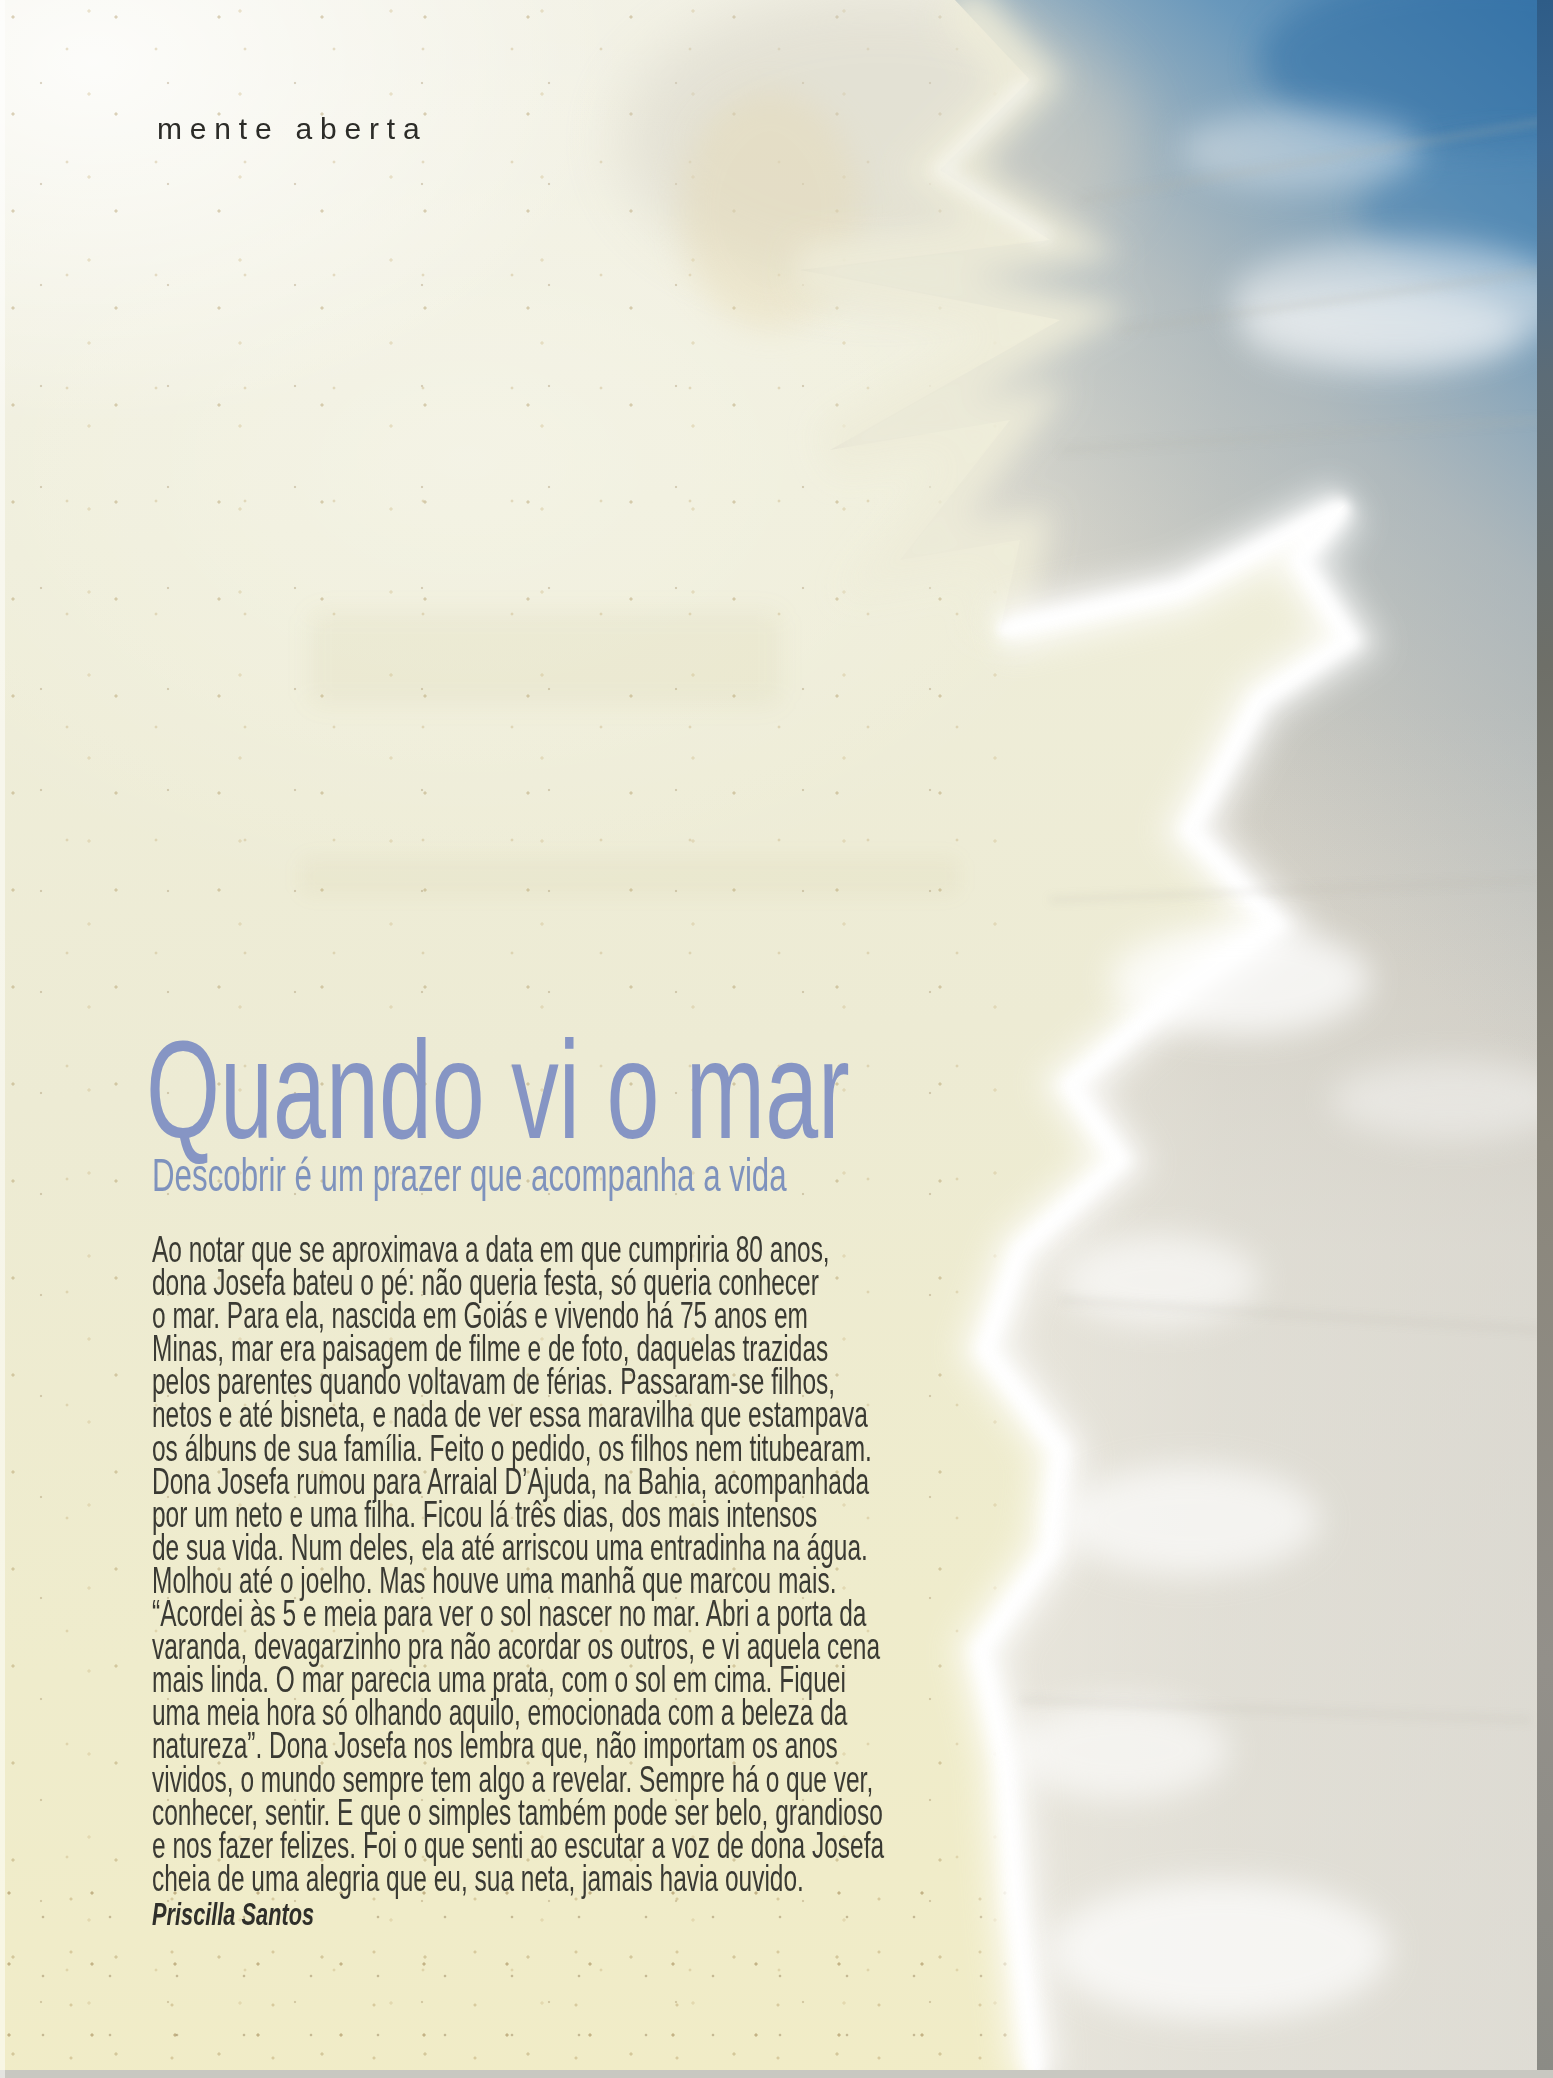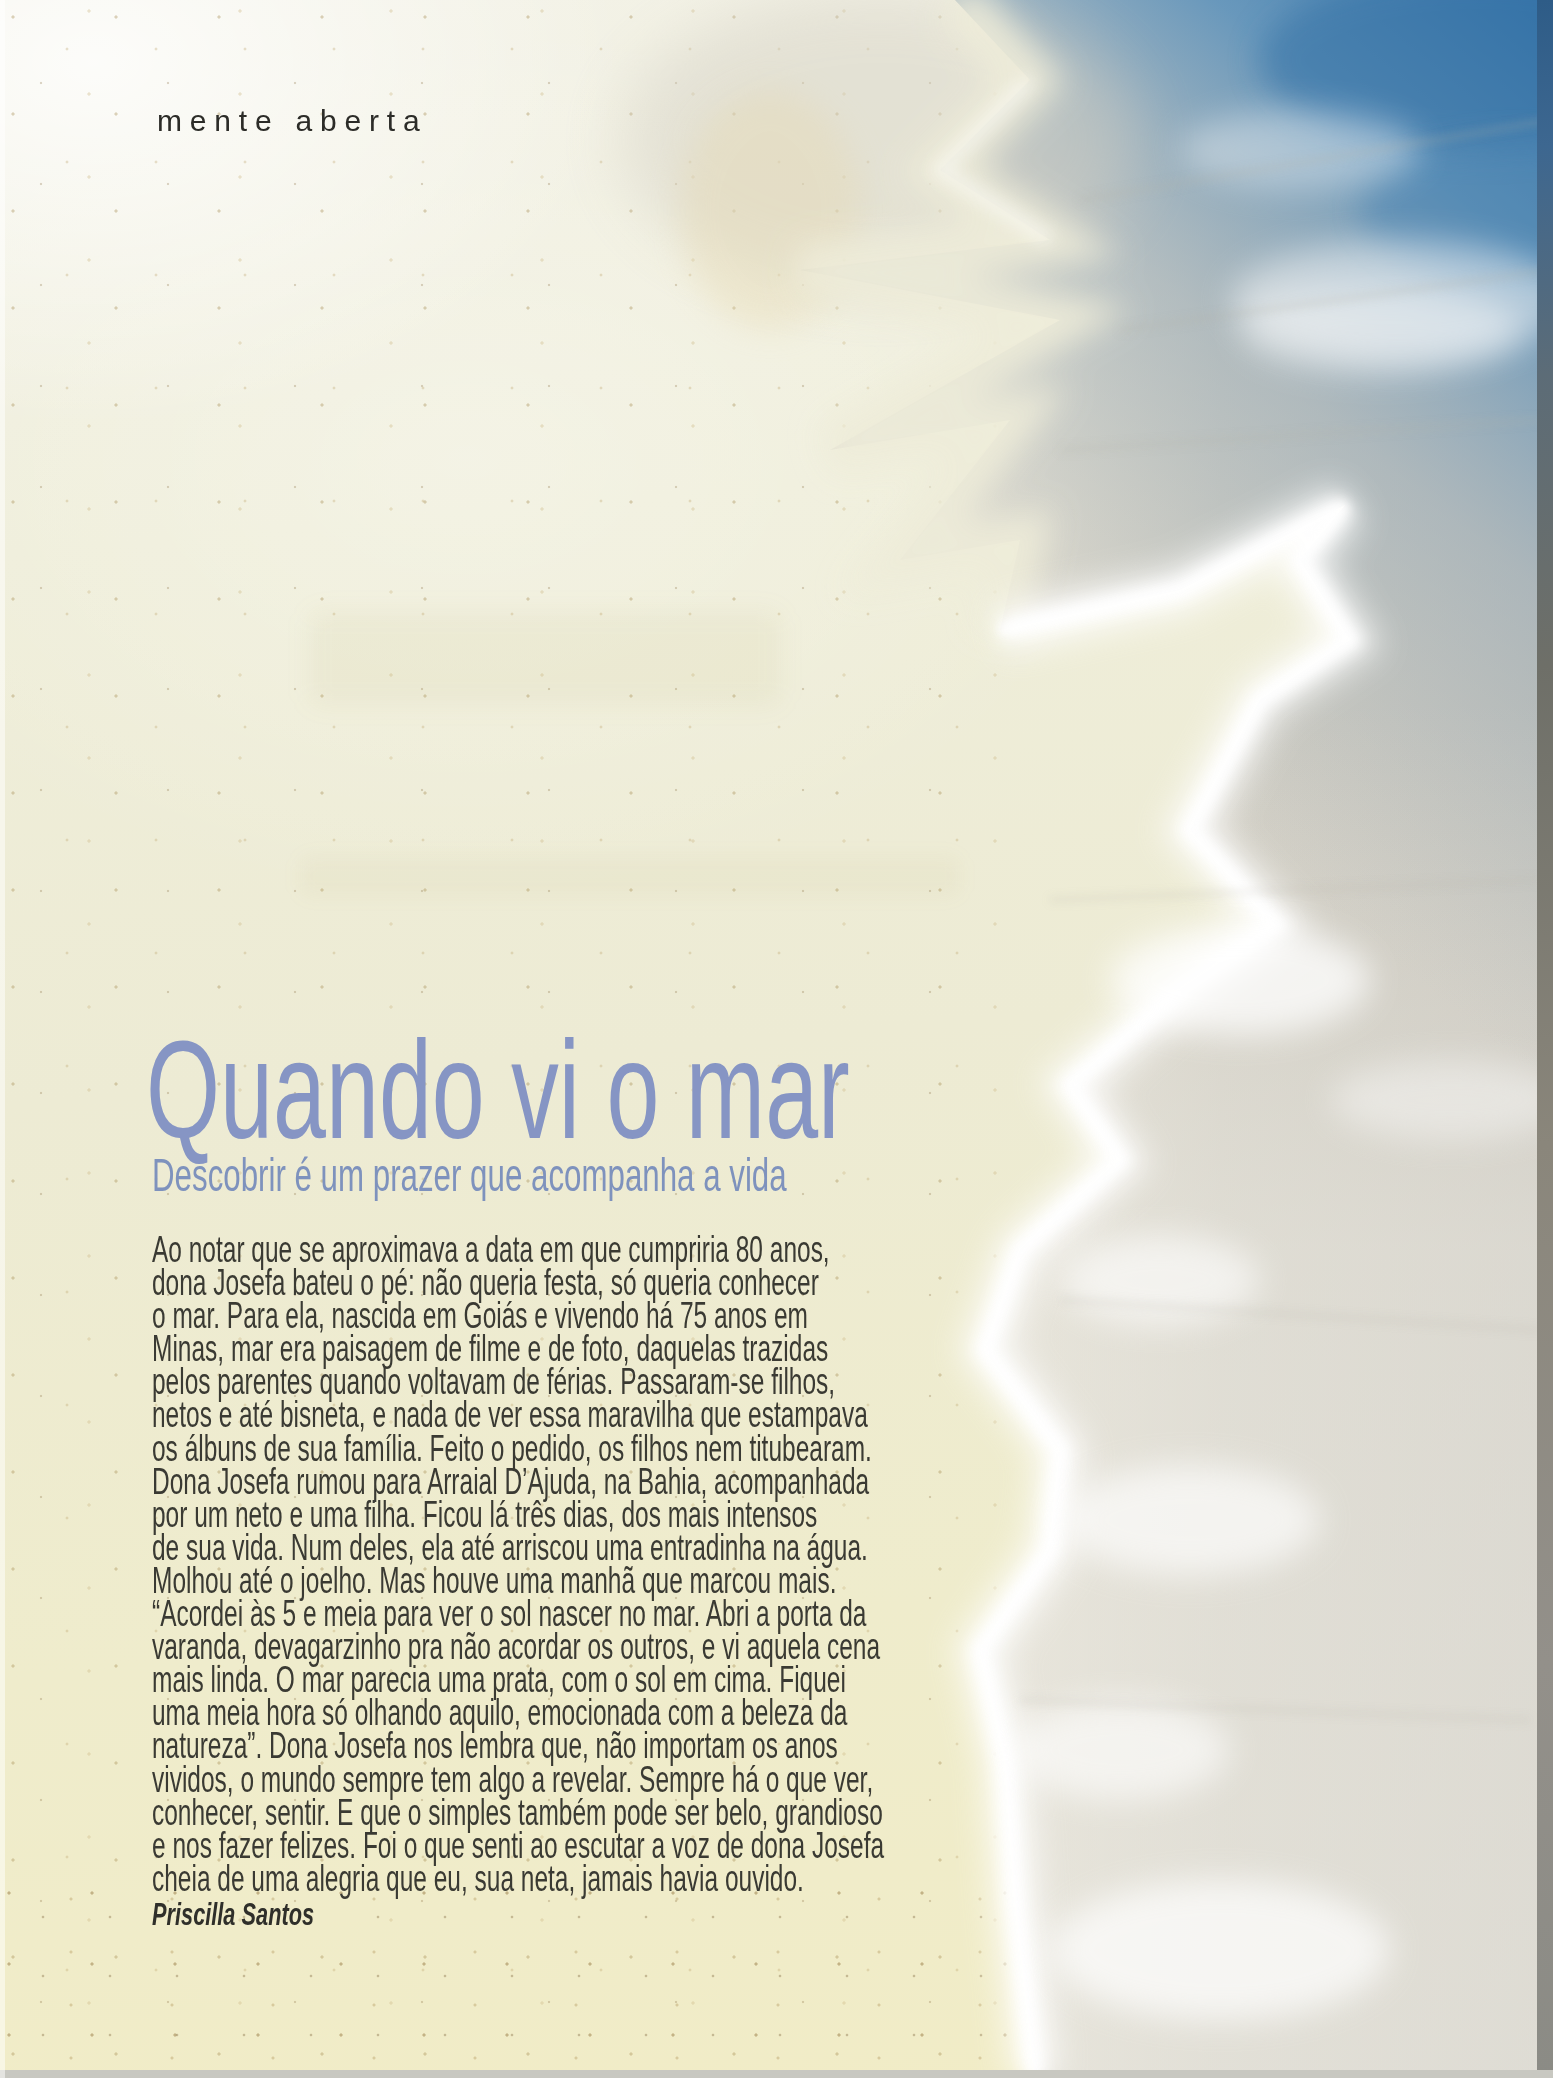--- a/index.html
+++ b/index.html
@@ -31,21 +31,21 @@
       radial-gradient(circle at 71px 19px, rgba(185,160,105,.5) 1.1px, transparent 1.9px);
     background-size:83px 71px, 67px 59px, 101px 53px;
   }
   .bgsvg{position:absolute; inset:0;}
   .ghost{position:absolute; border-radius:10px; pointer-events:none;}
   .ghost1{left:310px; top:612px; width:470px; height:92px; background:rgba(176,150,70,.07); filter:blur(12px);}
   .ghost2{left:300px; top:856px; width:660px; height:40px; background:rgba(176,150,70,.05); filter:blur(9px);}
 
   .condensed{transform:scaleX(0.68); transform-origin:0 0; white-space:nowrap;}
   .kicker{
-    position:absolute; left:157px; top:104px;
+    position:absolute; left:157px; top:112px;
     font-size:30px; letter-spacing:.26em; color:#2c2c28; white-space:nowrap;
   }
   .title{
     position:absolute; left:146px; top:1020px; margin:0;
     font-size:140px; font-weight:300; line-height:1; color:#8695c4; letter-spacing:0;
   }
   .subtitle{
     position:absolute; left:152px; top:1148px;
     font-size:46px; font-weight:400; color:#7e92bd;
   }

